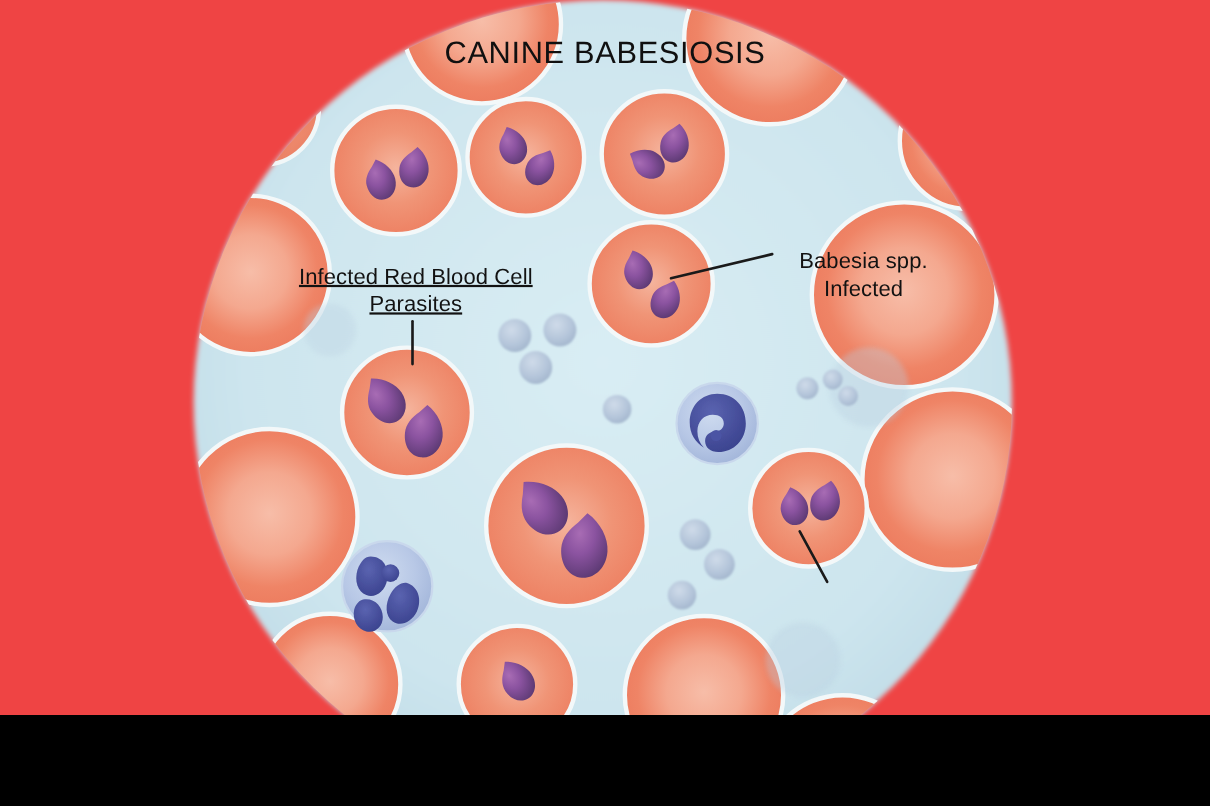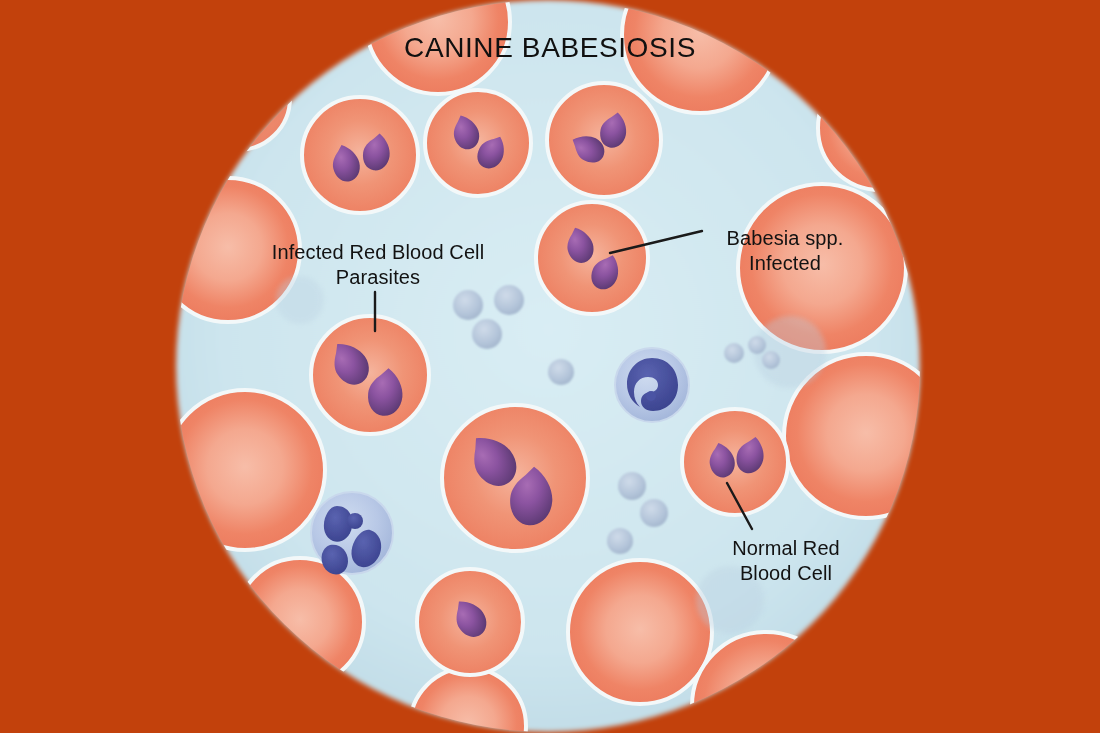--- a/index.html
+++ b/index.html
@@ -9,22 +9,22 @@
   }
   body {
     width: 1100px;
     height: 733px;
     overflow: hidden;
     font-family: "Liberation Sans", sans-serif;
   }
   #stage {
     position: relative;
     width: 1100px;
-    height: 733px;
-    background: #c2410c;
+    height: 650px;
+    background: #ef4444;
     overflow: hidden;
   }
   #field-svg {
     position: absolute;
     left: 0;
     top: 0;
     width: 1100px;
     height: 733px;
     display: block;
   }
@@ -273,22 +273,20 @@
         <line x1="375" y1="292" x2="375" y2="331"></line>
         <line x1="702" y1="231" x2="610" y2="253"></line>
         <line x1="752" y1="529" x2="727" y2="483"></line>
       </g>
 
     </g>
   </svg>
 
   <div class="title" id="title-el" style="left: 0px; top: 32px; width: 1100px;">CANINE BABESIOSIS</div>
 
-  <div class="label" id="label-0" style="width: 340px; left: 208px; top: 240px;">Infected Red Blood Cell
+  <div class="label" id="label-0" style="width: 340px; left: 208px; top: 240px; text-decoration: underline;">Infected Red Blood Cell
 Parasites</div>
 
   <div class="label" id="label-1" style="width: 340px; left: 615px; top: 226px;">Babesia spp.
 Infected</div>
 
-  <div class="label" id="label-2" style="width: 340px; left: 616px; top: 536px;">Normal Red
-Blood Cell</div>
 
 </div>
 
 </body></html>

